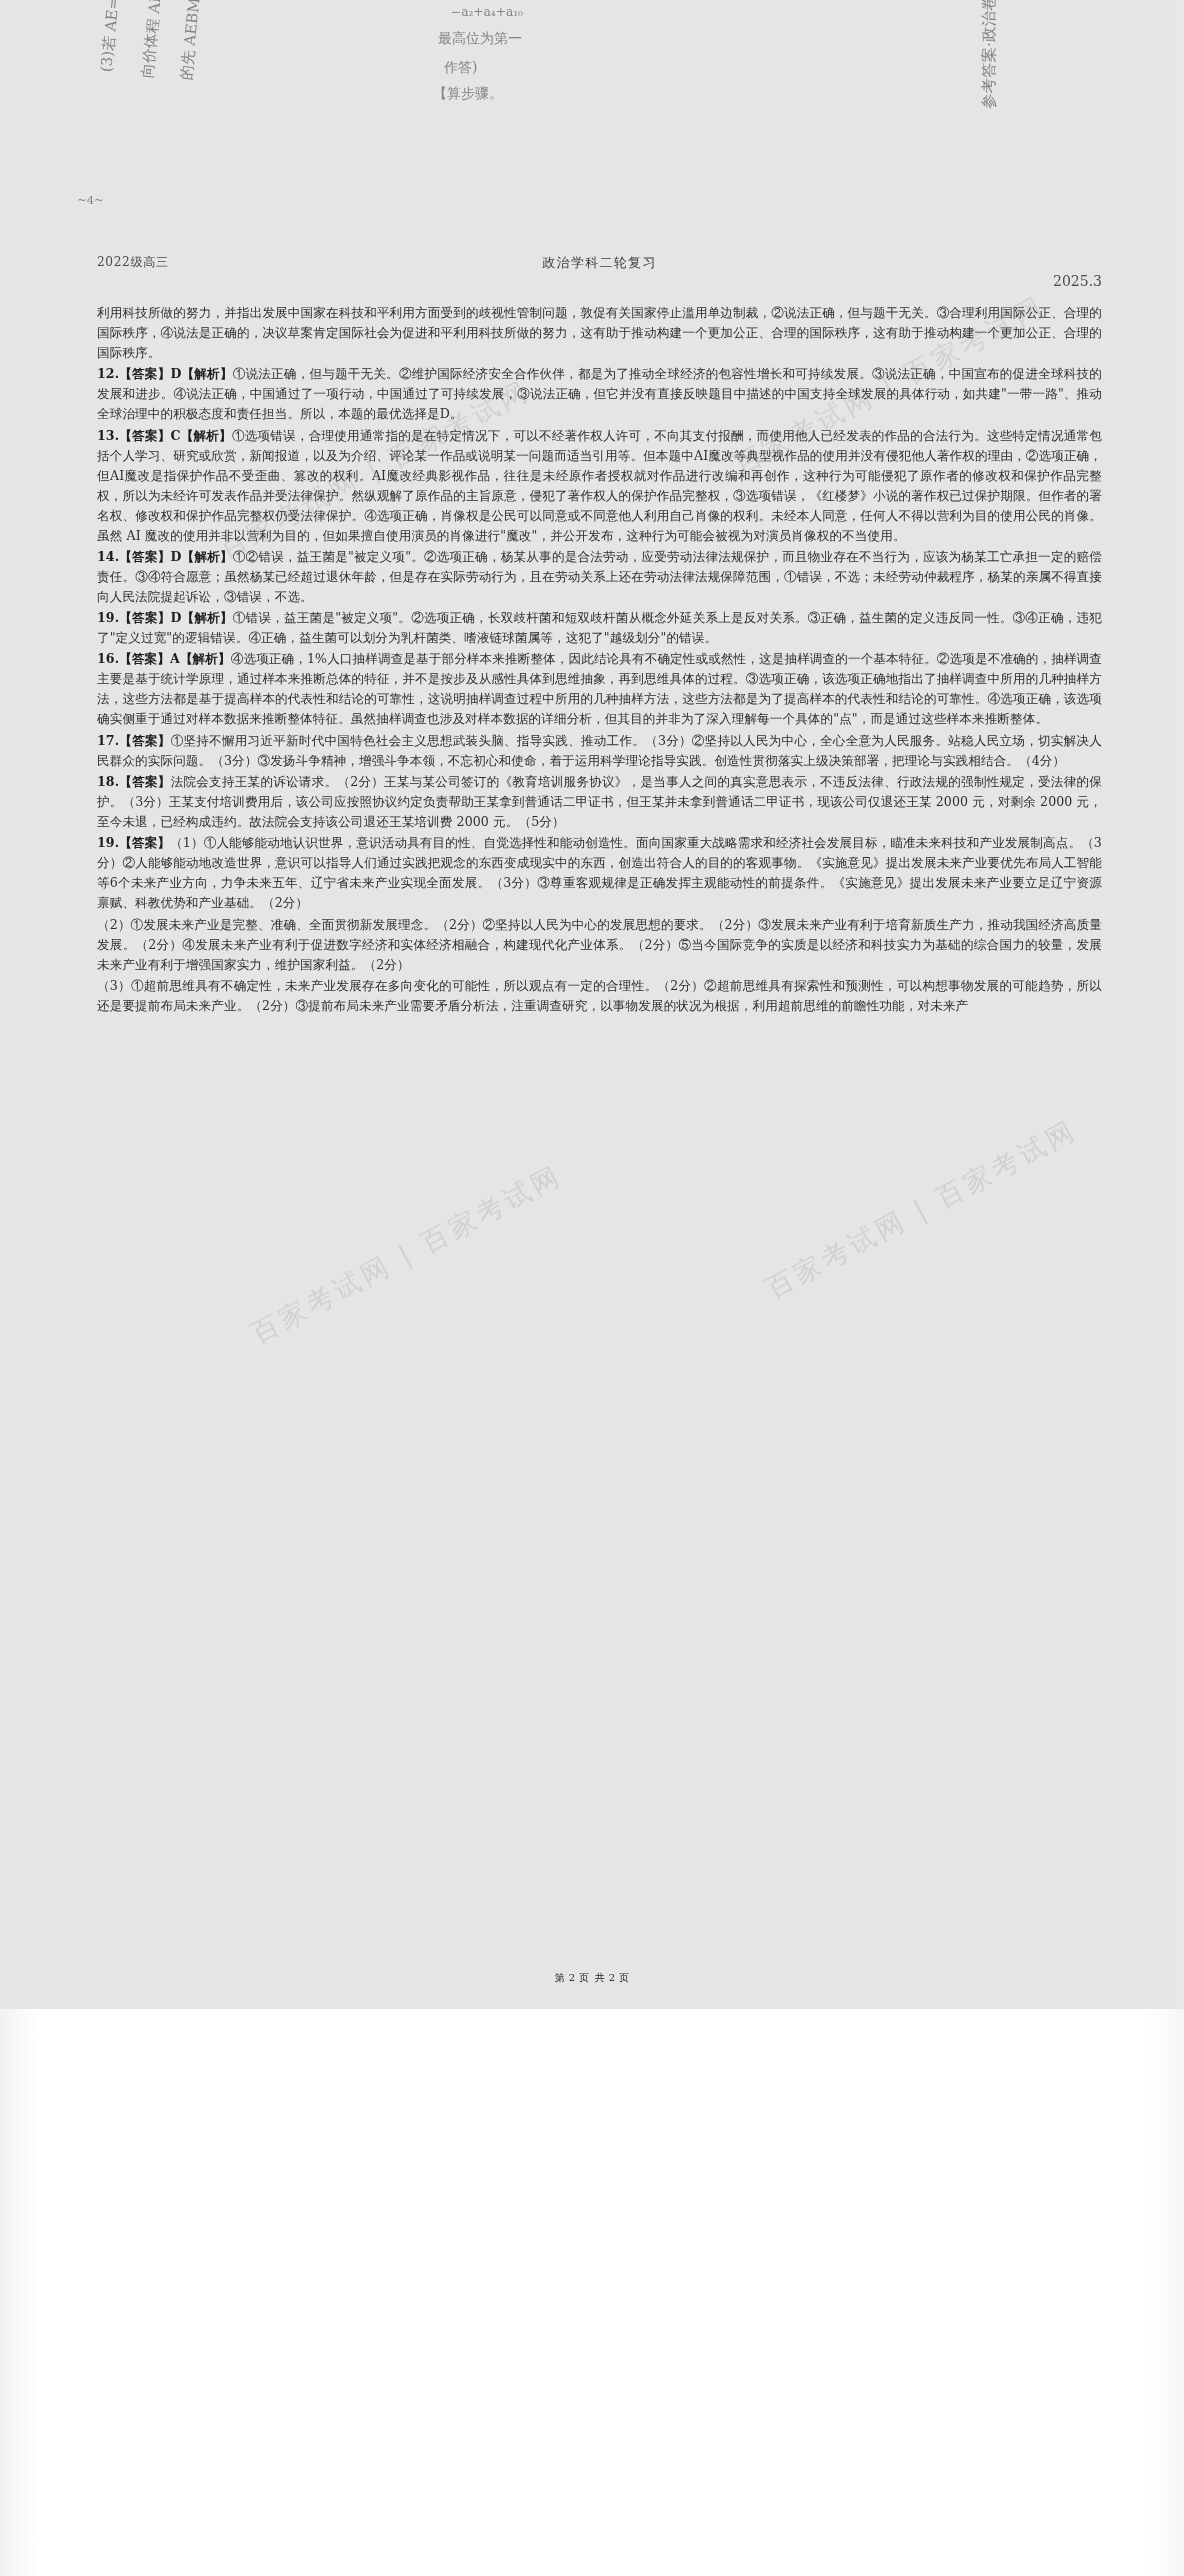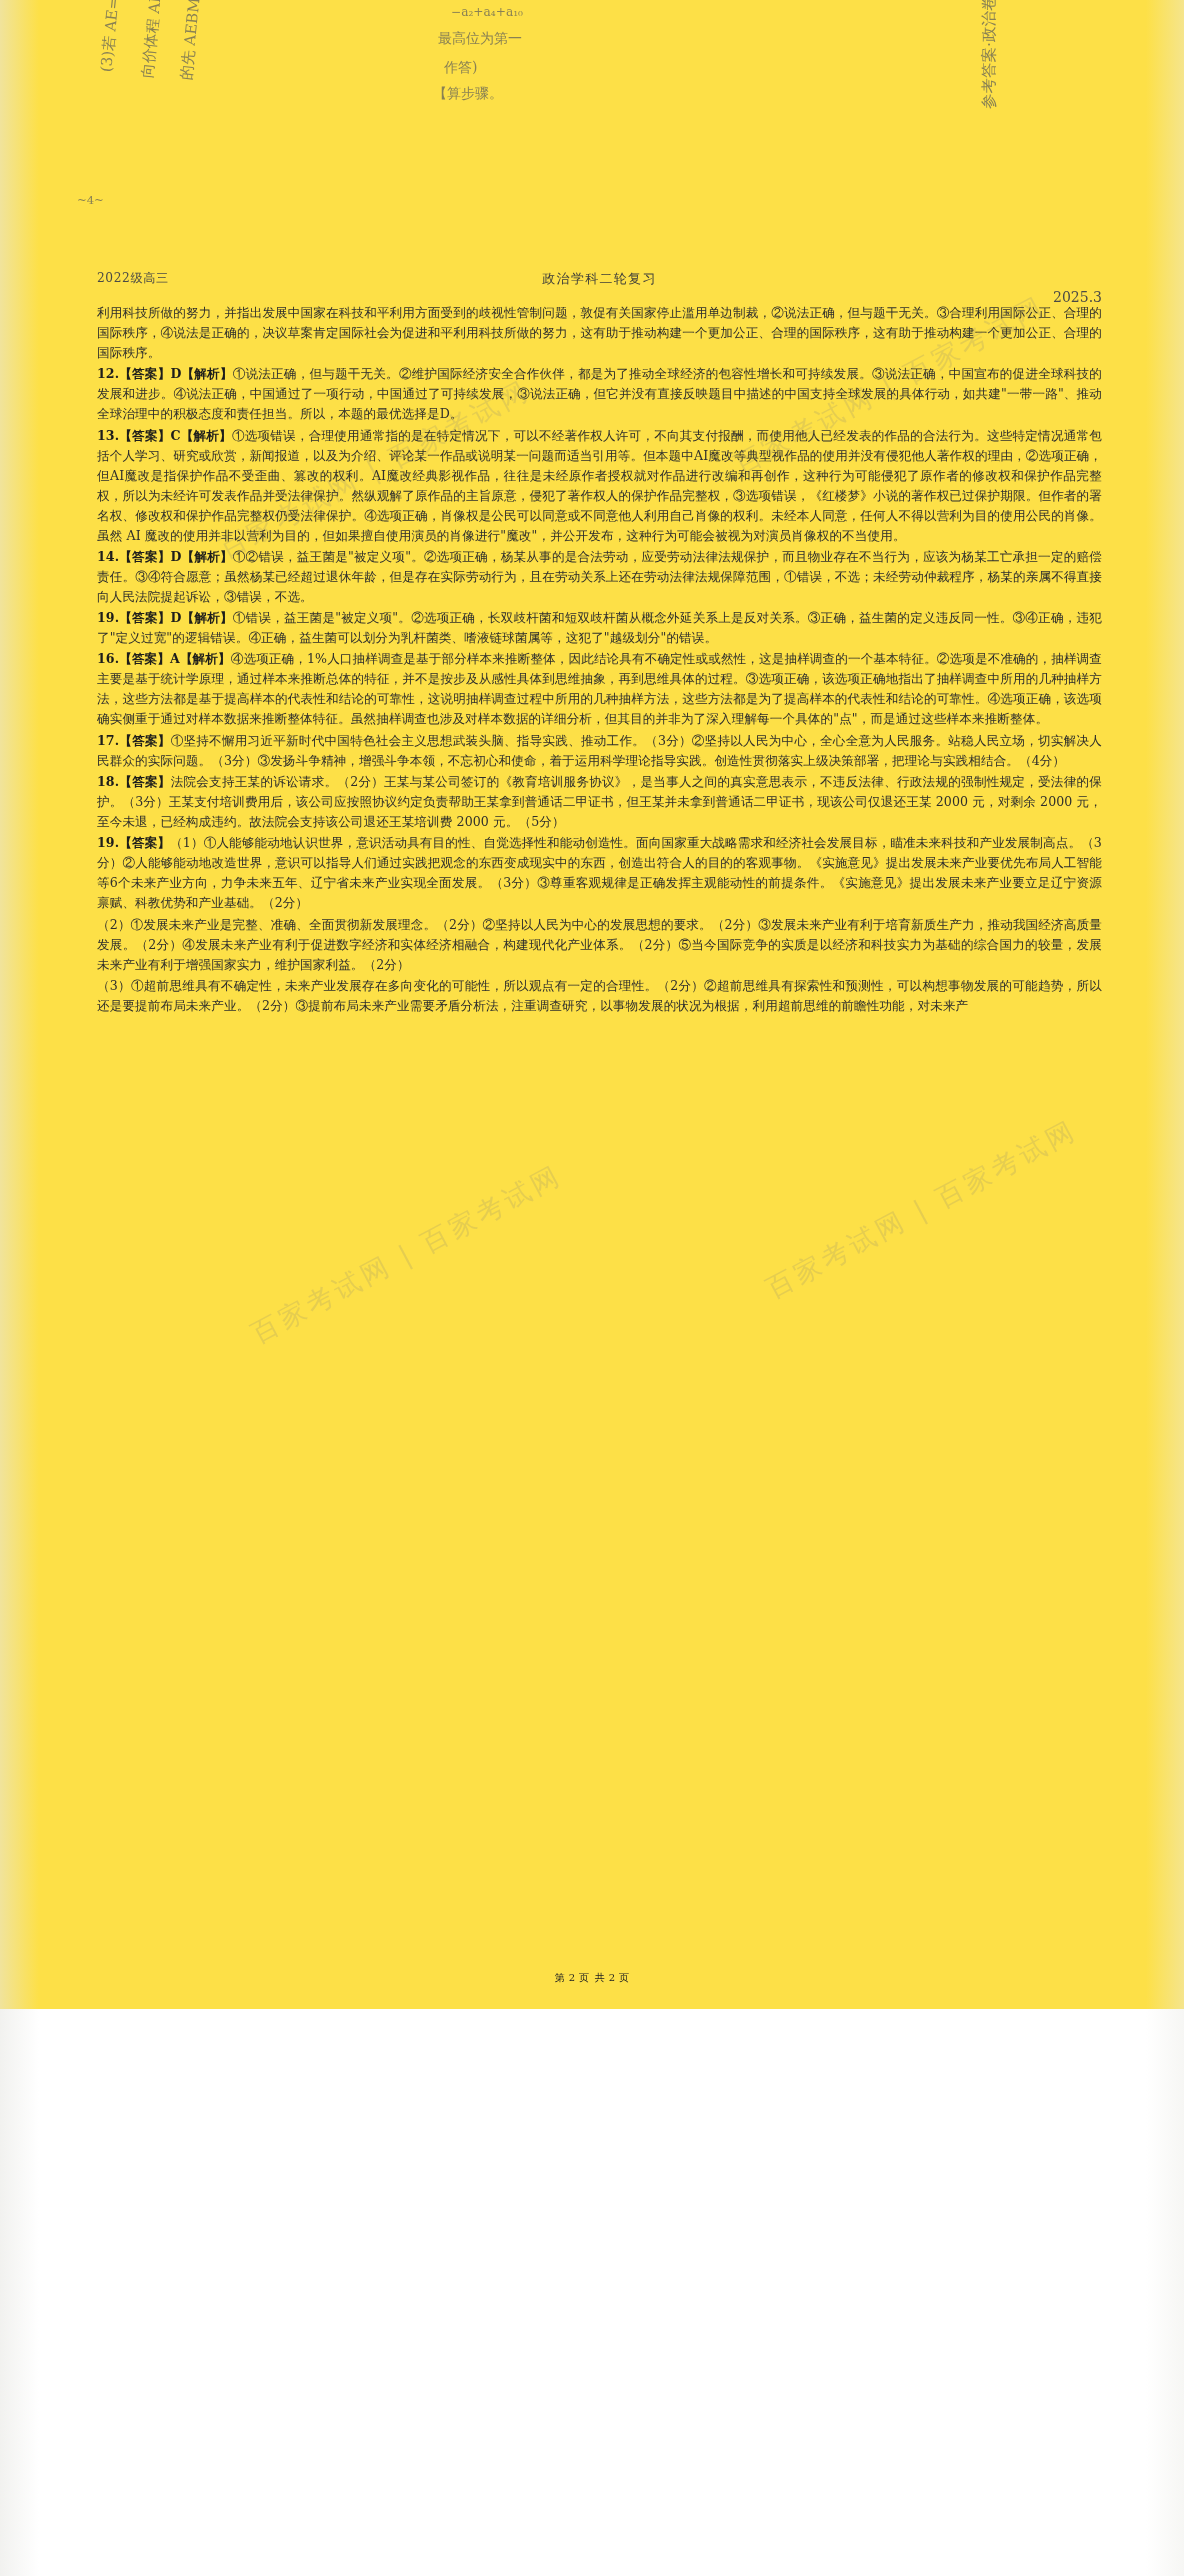--- a/index.html
+++ b/index.html
@@ -15,21 +15,21 @@
     overflow: hidden;
   }
 
   
   .scan {
     position: absolute;
     left: 0;
     top: 0;
     width: 1185px;
     height: 2072px;
-    background: #fde047;
+    background: #e5e5e5;
   }
 
   
   .ghost-top {
     position: absolute;
     left: 0;
     top: 0;
     width: 1185px;
     height: 232px;
     overflow: hidden;
@@ -42,21 +42,21 @@
     white-space: pre;
   }
   .ghost-rot {
     transform-origin: left top;
   }
 
   
   .doc-header {
     position: absolute;
     left: 97px;
-    top: 270px;
+    top: 254px;
     width: 1005px;
     height: 26px;
     text-align: right;
   }
   .hdr-left {
     position: absolute;
     left: 0; top: 0;
     font-family: "DejaVu Serif", serif;
     font-size: 12.2px;
     color: #4a4a46;

